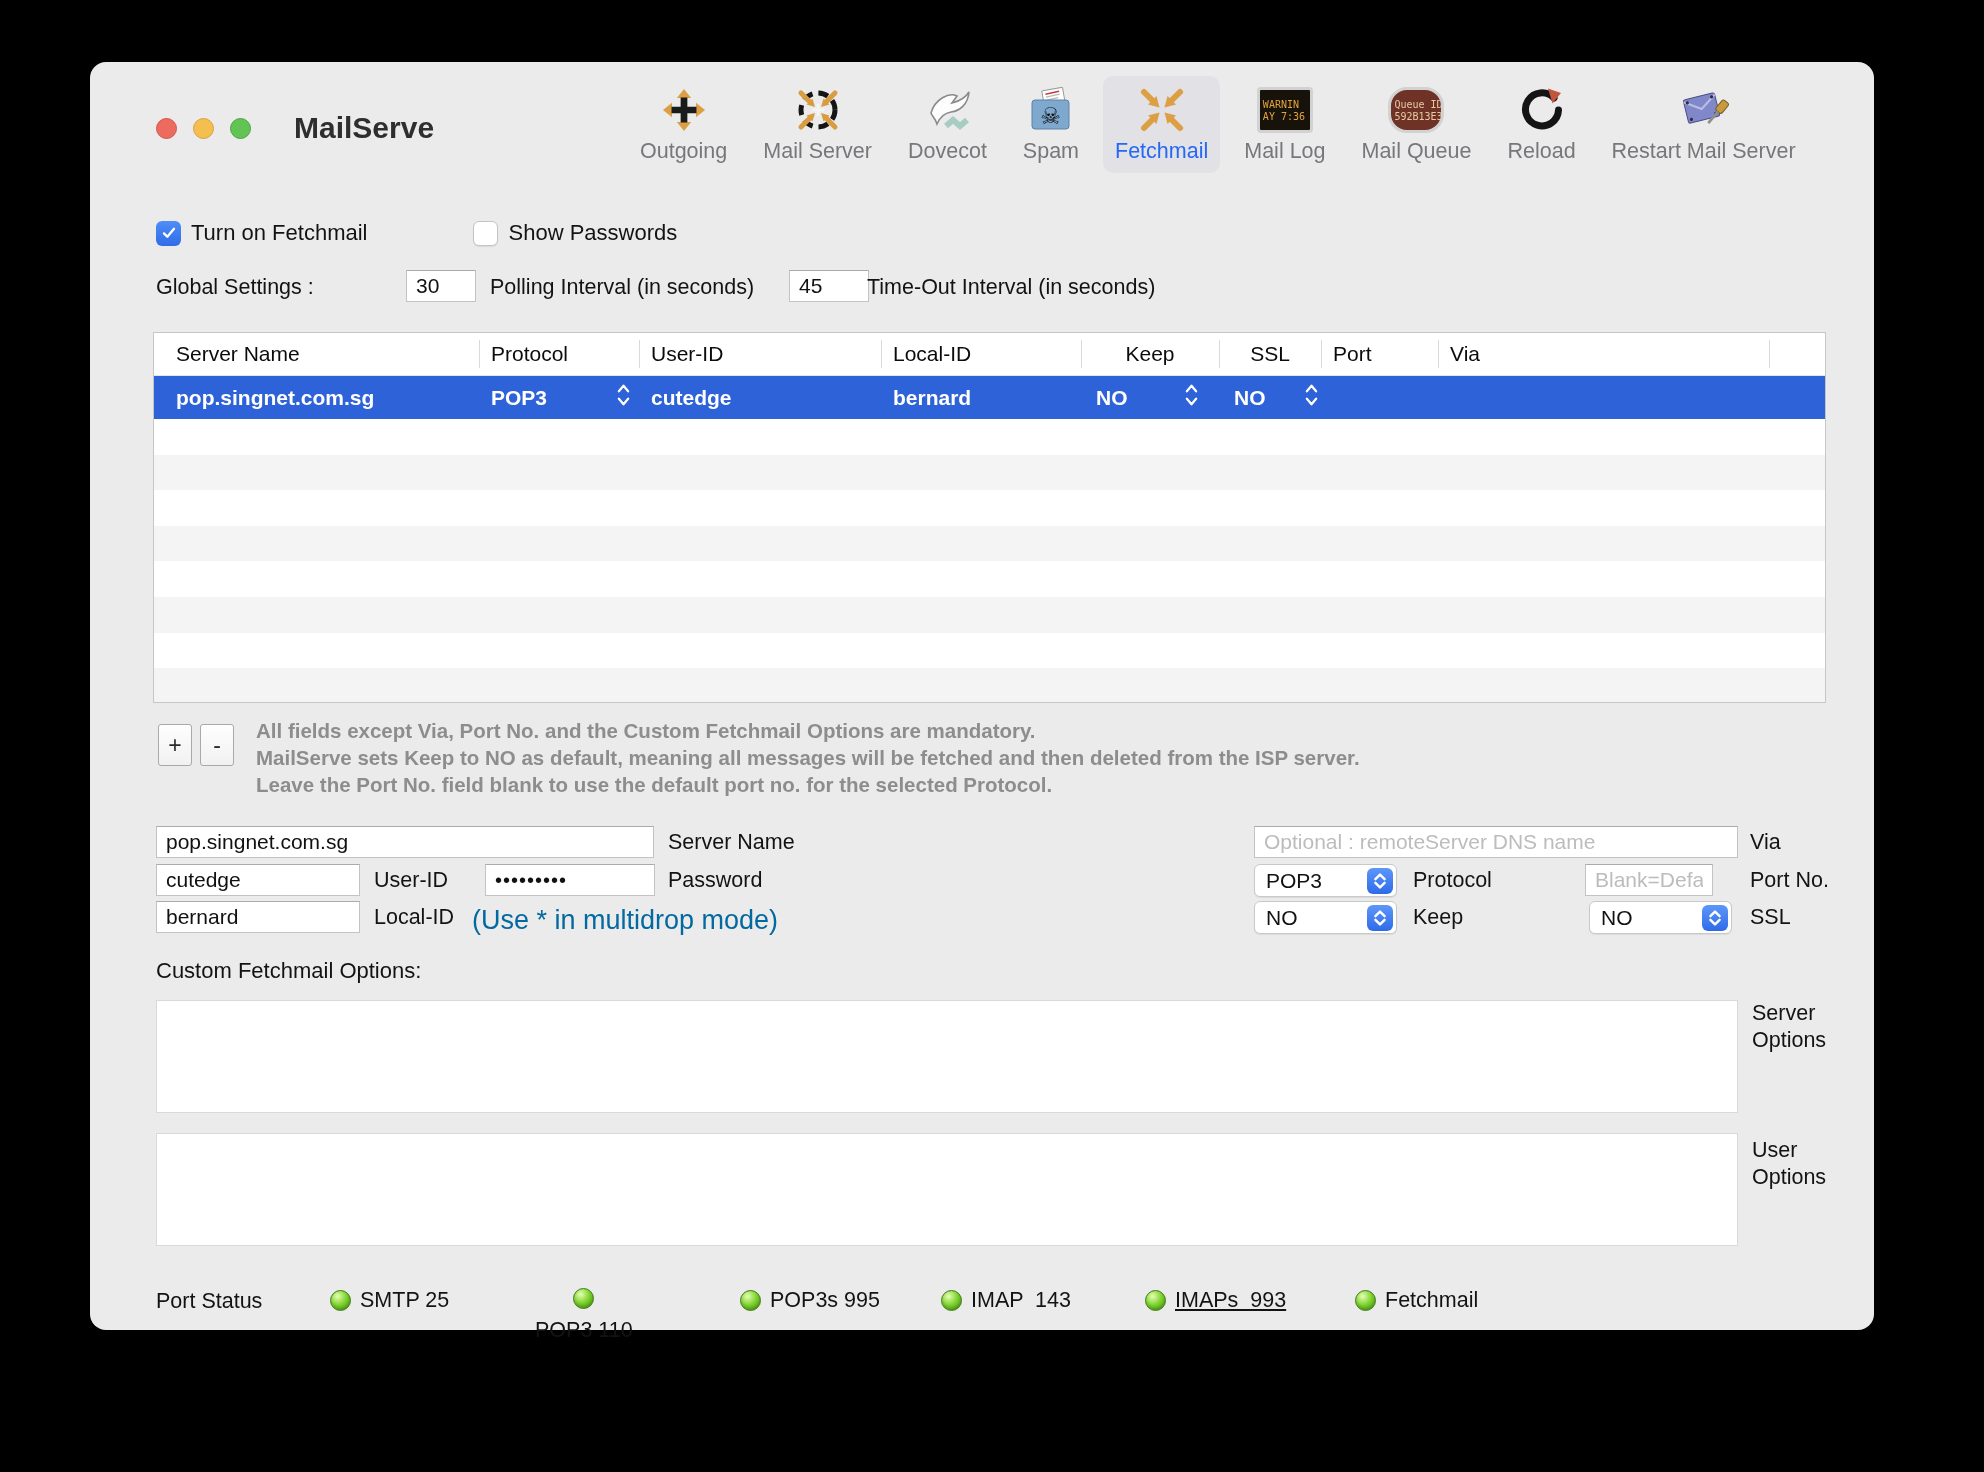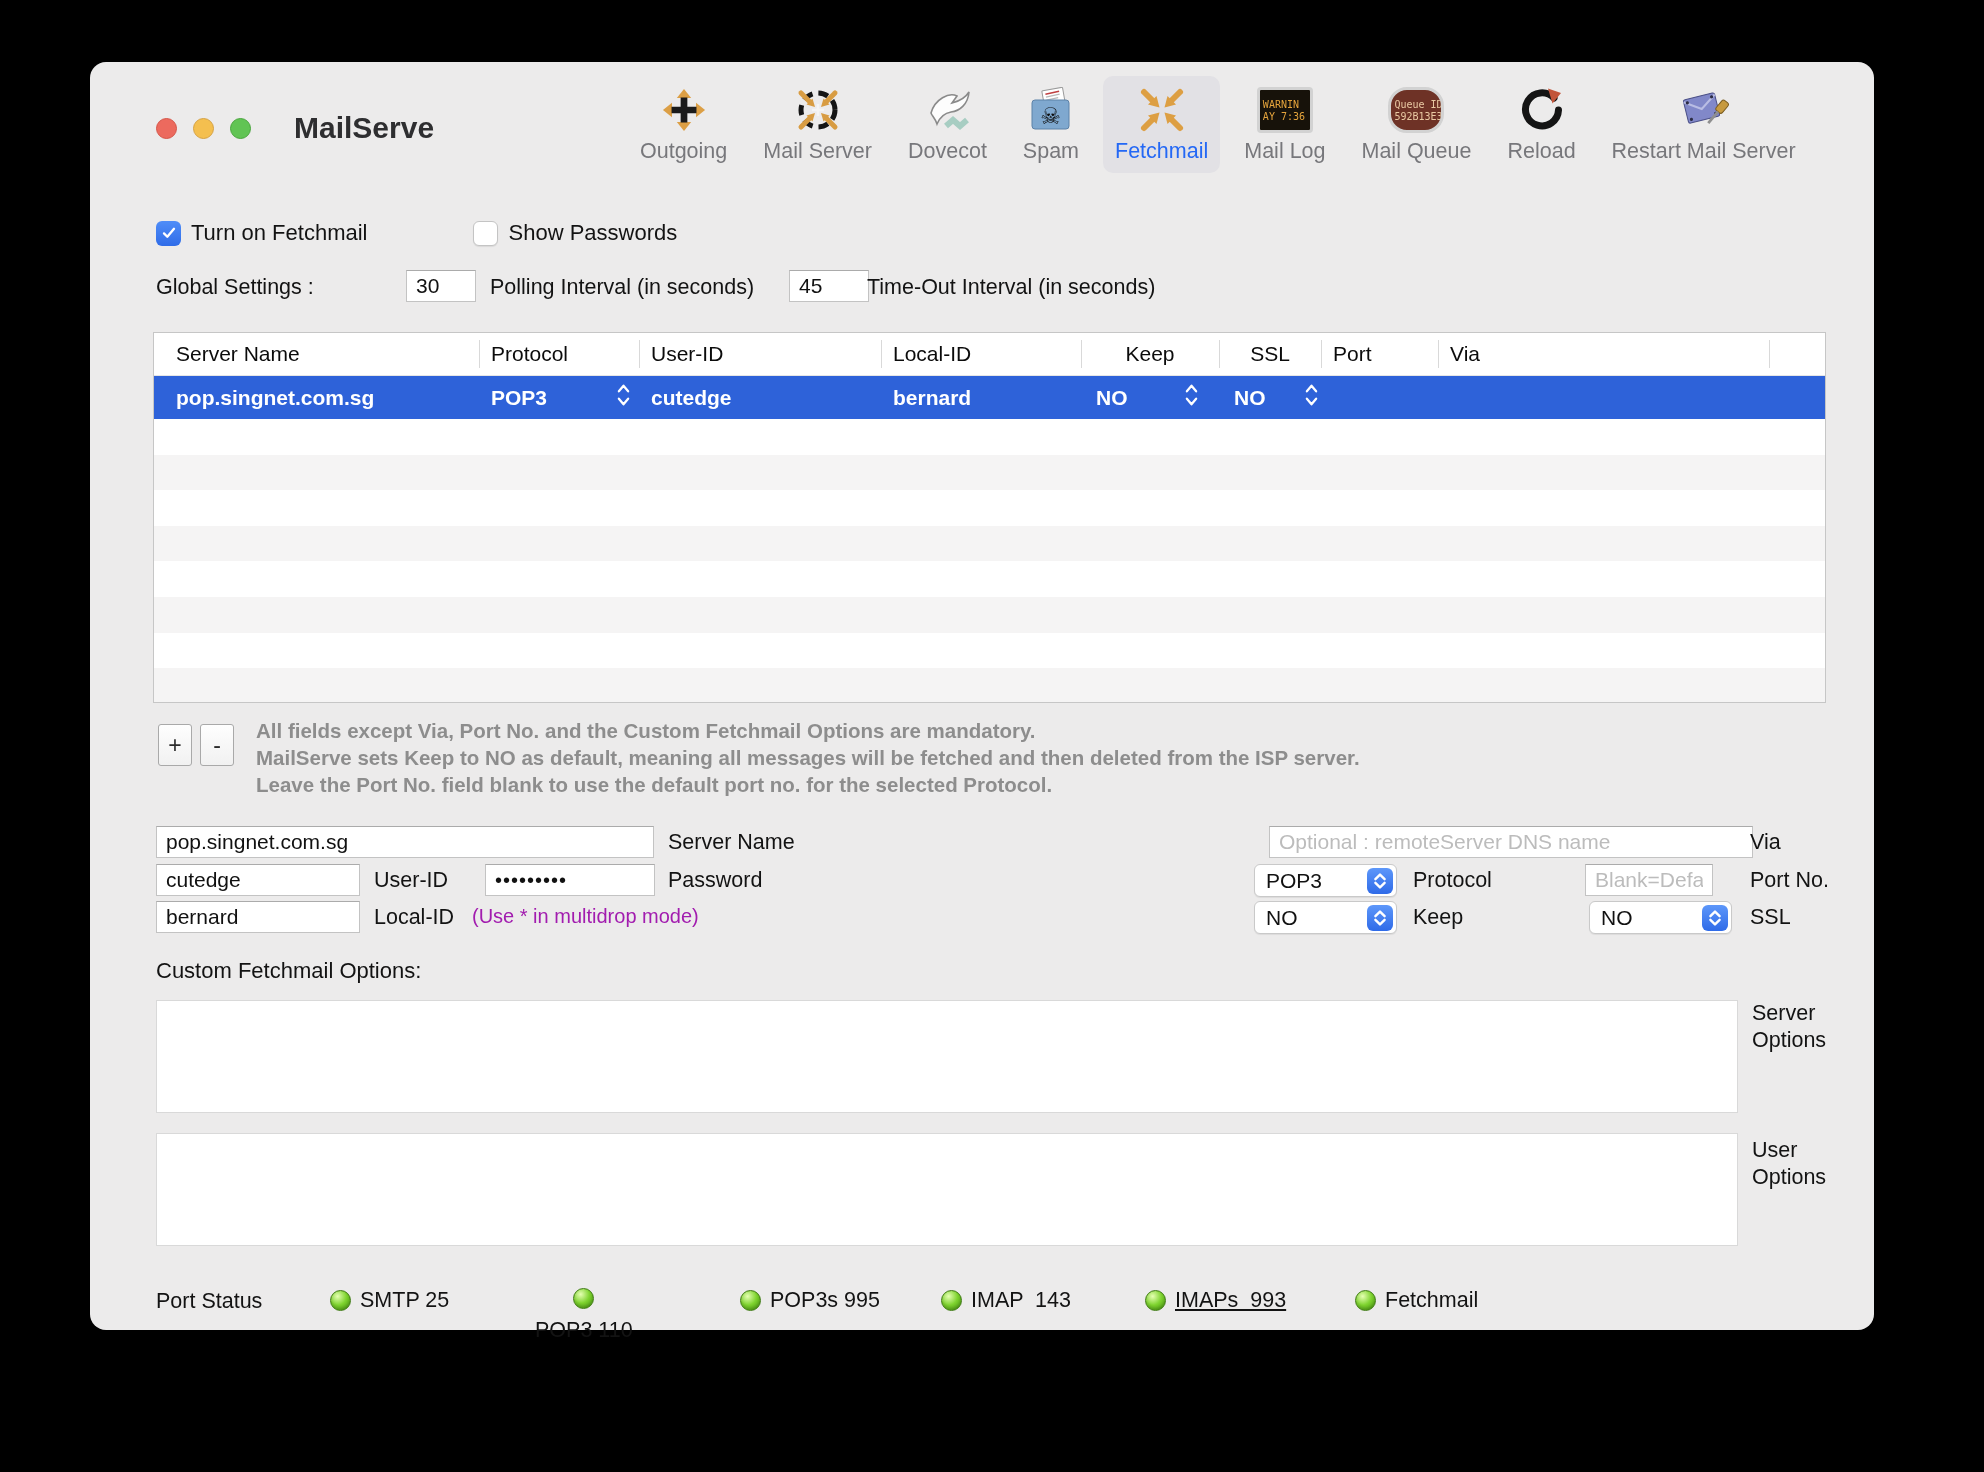--- a/index.html
+++ b/index.html
@@ -69,21 +69,21 @@
   
   .btn-sq { position:absolute; width:34px; height:42px; background:linear-gradient(#fefefe,#f1f1f1);
             border:1px solid #a9a9a9; border-radius:3px; font-size:23px; color:#2b2b2b;
             display:flex; align-items:center; justify-content:center; }
   .btn-add { left:68px; top:662px; }
   .btn-remove { left:110px; top:662px; }
   .help { position:absolute; left:166px; top:655px; font-size:20.5px; line-height:27px; color:#8d8d8d;font-weight:bold; }
 
   
   .form-lbl { position:absolute; font-size:21.5px; color:#131313; white-space:nowrap; }
-  .form-note { position:absolute; font-size:20px; color:#a21caf; white-space:nowrap; }
+  .form-note { position:absolute; font-size:27px; color:#0369a1; white-space:nowrap; }
   .popup { position:absolute; height:33px; background:#fff; border:1px solid #c9c9c9; border-radius:6px;
            display:flex; align-items:center; padding-left:11px; font-size:21px; color:#111;
            box-shadow:0 1px 1px rgba(0,0,0,.07); }
   .popup .pstep { position:absolute; right:3px; top:3px; width:26px; height:26px; border-radius:6px;
                   background:linear-gradient(#5d97fa,#2f6be8); display:flex; align-items:center; justify-content:center; }
   .pwd { letter-spacing:1px; font-size:20px; }
 
   
   .custom-title { position:absolute; left:66px; top:896px; font-size:22px; color:#131313; }
   .opt-box { position:absolute; left:66px; width:1582px; height:113px; background:#fff;
@@ -345,21 +345,21 @@
 
   <input class="tf" style="position: absolute; left: 66px; top: 802px; width: 204px;" value="cutedge">
   <span class="form-lbl" style="left:284px;top:806px;">User-ID</span>
   <input class="tf pwd" style="position: absolute; left: 395px; top: 802px; width: 170px;" value="•••••••••">
   <span class="form-lbl" style="left:578px;top:806px;">Password</span>
 
   <input class="tf" style="position: absolute; left: 66px; top: 839px; width: 204px;" value="bernard">
   <span class="form-lbl" style="left:284px;top:843px;">Local-ID</span>
   <span class="form-note" style="left:382px;top:843px;">(Use * in multidrop mode)</span>
 
-  <input class="tf" style="position: absolute; left: 1164px; top: 764px; width: 484px; margin-left: 15px;" placeholder="Optional : remoteServer DNS name">
+  <input class="tf" style="position: absolute; left: 1164px; top: 764px; width: 484px;" placeholder="Optional : remoteServer DNS name">
   <span class="form-lbl" style="left:1660px;top:768px;">Via</span>
 
   <div class="popup" style="left:1164px;top:802px;width:143px;">
     <span>POP3</span>
     <span class="pstep">
       <svg viewBox="0 0 26 26" width="24" height="24">
           <g stroke="#fff" stroke-width="2.6" fill="none" stroke-linecap="round" stroke-linejoin="round">
             <path d="M8 11l5-5 5 5"></path>
             <path d="M8 15l5 5 5-5"></path>
           </g>

